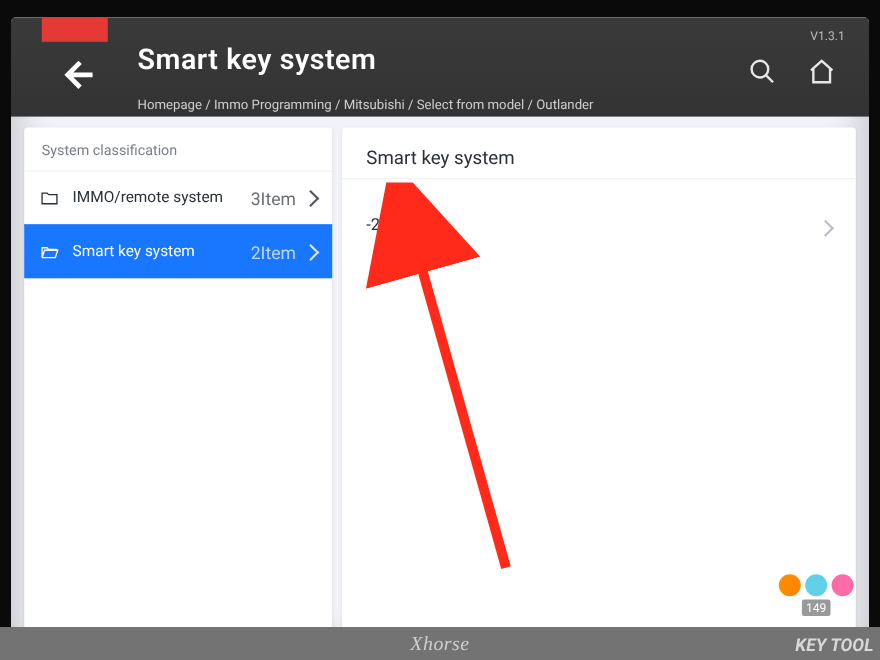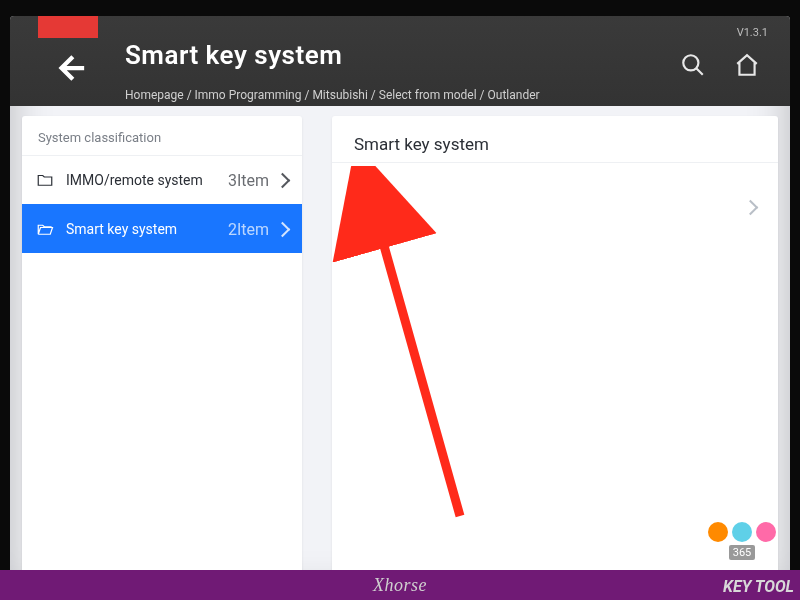--- a/index.html
+++ b/index.html
@@ -8,37 +8,37 @@
   .hdr{position:relative;height:90px;background:linear-gradient(#3a3a3a,#333);color:#fff;}
   .red-block{position:absolute;left:28px;top:0;width:60px;height:22px;background:#e53935;}
   .back{position:absolute;left:40px;top:32px;width:40px;height:40px;display:flex;align-items:center;justify-content:center;cursor:pointer;}
   .back svg{width:34px;height:34px;stroke:#fff;stroke-width:3;fill:none;}
   .title{position:absolute;left:115px;top:24px;font-size:26px;font-weight:600;letter-spacing:0.5px;}
   .crumbs{position:absolute;left:115px;top:72px;font-size:12px;color:#cfcfcf;}
   .ver{position:absolute;right:22px;top:10px;font-size:11px;color:#bdbdbd;}
   .hdr-icons{position:absolute;right:30px;top:36px;display:flex;gap:28px;}
   .hdr-icons .ico{width:26px;height:26px;stroke:#e7e7e7;stroke-width:2;fill:none;cursor:pointer;}
   
-  .body{position:absolute;left:12px;right:12px;top:100px;bottom:12px;display:flex;gap:30px;}
+  .body{position:absolute;left:12px;right:12px;top:100px;bottom:12px;display:flex;gap:9px;}
   .panel{background:#fff;border-radius:3px;box-shadow:0 1px 3px rgba(0,0,0,0.08);}
   .sidebar{width:280px;display:flex;flex-direction:column;}
   .side-title{padding:14px 16px 10px;font-size:13px;color:#7a7f87;}
   .side-item{display:flex;align-items:center;height:48px;padding:0 14px;font-size:14px;color:#2b2f36;border-top:1px solid #eef0f3;cursor:pointer;position:relative;text-align:right;}
   .side-item.active{background:#1976ff;color:#fff;border-top-color:#1976ff;}
   .side-item .fico{width:18px;height:18px;margin-right:12px;stroke:currentColor;stroke-width:1.6;fill:none;}
   .side-item .cnt{margin-left:auto;font-size:16px;opacity:0.7;margin-right:8px;}
   .side-item .chev{width:9px;height:9px;border-top:2px solid currentColor;border-right:2px solid currentColor;transform:rotate(45deg);opacity:0.8;}
   .main{flex:1;display:flex;flex-direction:column;}
   .main-title{padding:18px 22px 8px;font-size:17px;color:#2b2f36;}
   .row{display:flex;align-items:flex-end;height:50px;padding:0 22px;border-top:1px solid #eef0f3;font-size:15px;color:#2b2f36;cursor:pointer;}
   .row .chev{margin-left:auto;width:9px;height:9px;border-top:2px solid #b9bfc7;border-right:2px solid #b9bfc7;transform:rotate(45deg);}
   
   .annotation{position:absolute;pointer-events:none;}
   
-  .bezel-bottom{position:absolute;left:0;right:0;bottom:0;height:30px;background:#701a75;padding-left:23px;}
+  .bezel-bottom{position:absolute;left:0;right:0;bottom:0;height:30px;background:#737373;padding-left:23px;}
   .brand{position:absolute;left:50%;bottom:4px;transform:translateX(-50%);color:#cfcfcf;font-style:italic;font-size:18px;letter-spacing:0.5px;font-family:Georgia,serif;}
   .keytool{position:absolute;right:6px;bottom:4px;color:#d8d8d8;font-size:16px;font-weight:700;font-style:italic;}
   
   .obd{position:absolute;right:14px;bottom:34px;display:flex;flex-direction:column;align-items:center;}
   .obd .dots{display:flex;gap:4px;margin-bottom:3px;}
   .obd .dot{width:20px;height:20px;border-radius:50%;}
   .obd .d1{background:#ff8a00;}
   .obd .d2{background:#5fd0e8;}
   .obd .d3{background:#ff6aa8;}
   .obd .txt{font-size:11px;color:#fff;background:rgba(0,0,0,0.4);padding:1px 4px;border-radius:2px;}
@@ -111,20 +111,20 @@
     <line x1="130" y1="350" x2="40" y2="30" stroke="#ff2a1a" stroke-width="9" marker-end="url(#ah)"></line>
   </svg>
 
   <div class="wm">www.obdii365.com</div>
   <div class="obd">
     <div class="dots">
       <div class="dot d1"></div>
       <div class="dot d2"></div>
       <div class="dot d3"></div>
     </div>
-    <div class="txt">365</div>
+    <div class="txt">149</div>
   </div>
 </div>
 
 <div class="bezel-bottom">
   <div class="brand">Xhorse</div>
   <div class="keytool">KEY TOOL</div>
 </div>
 
 </body></html>

